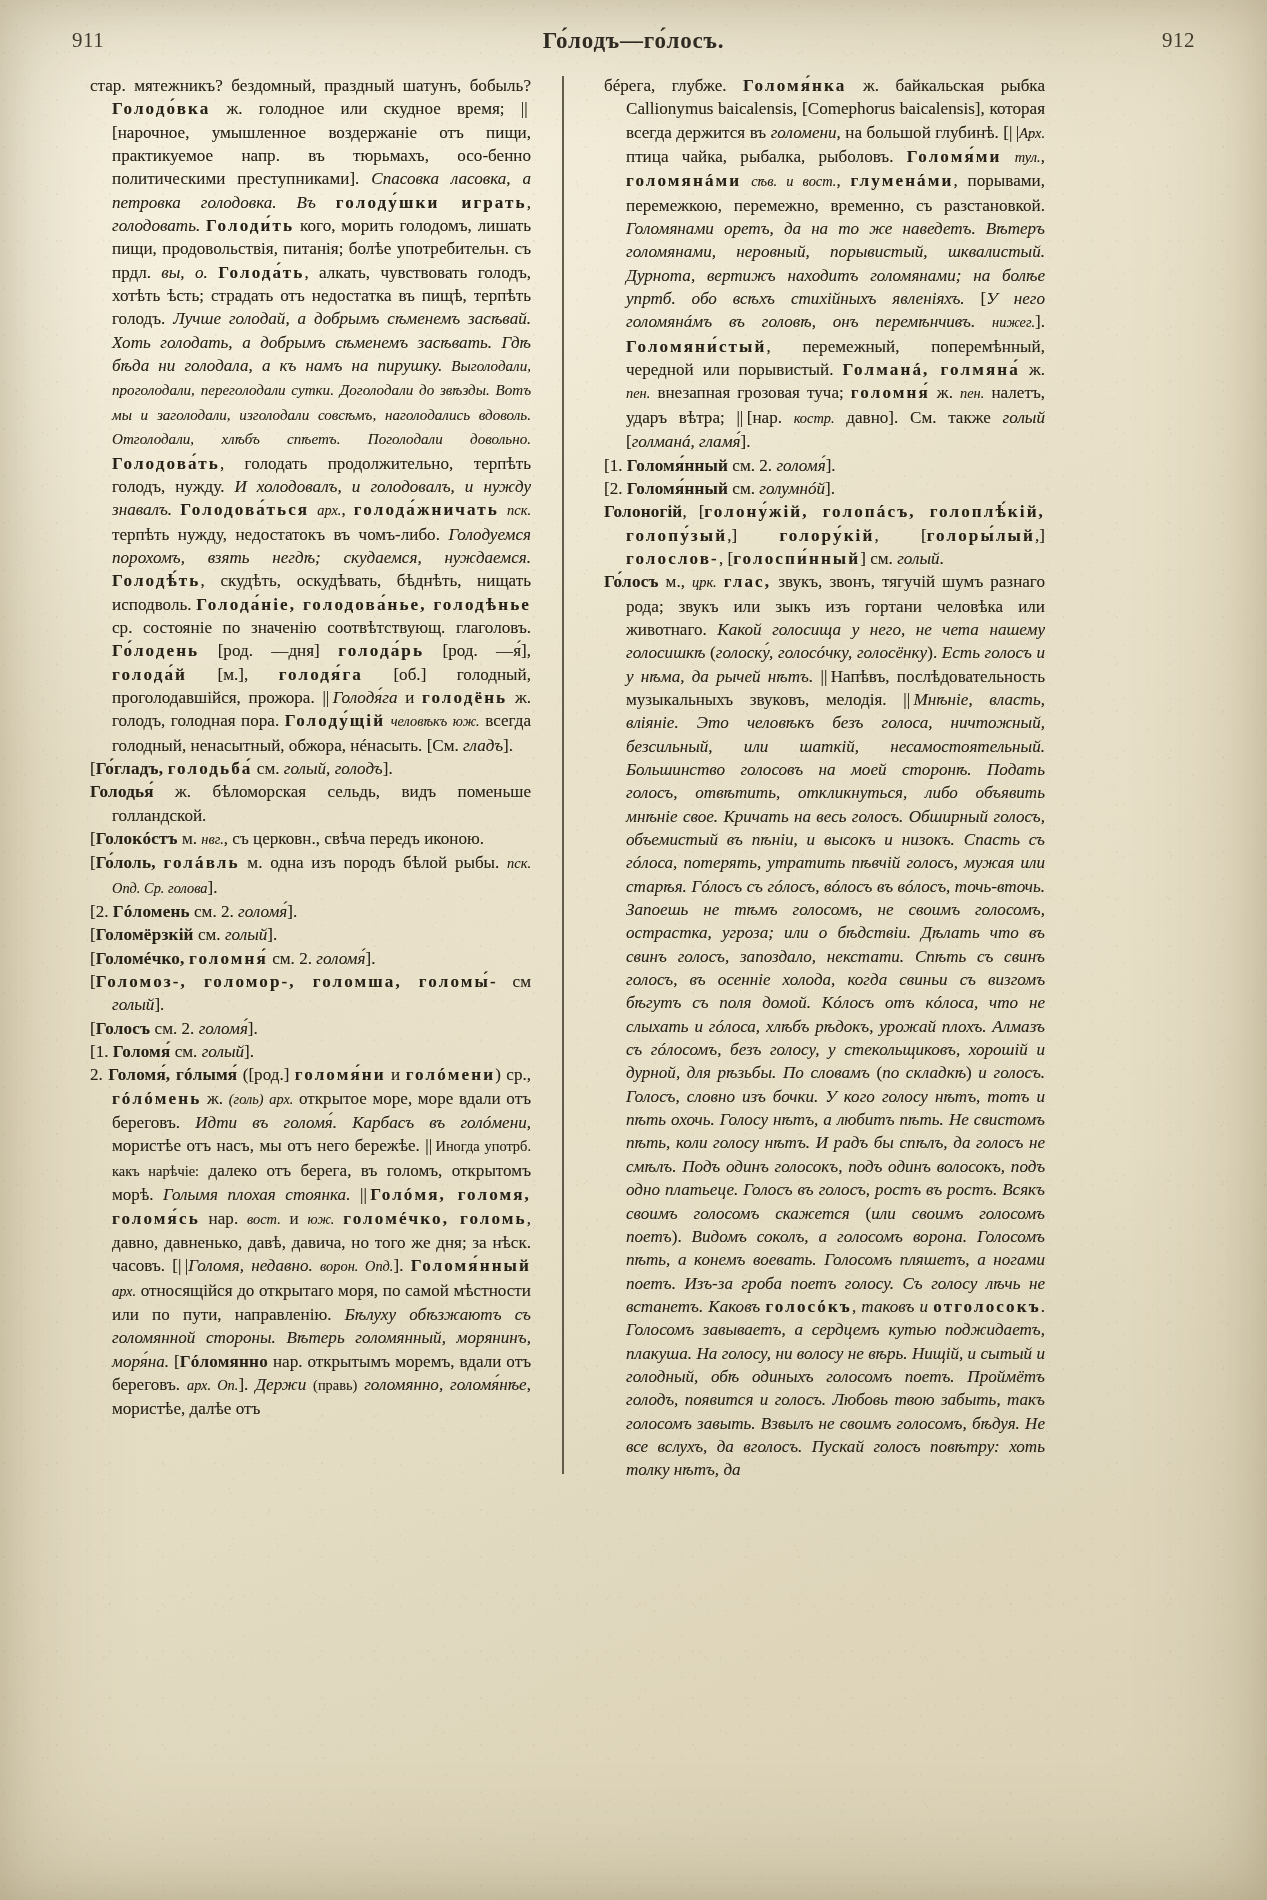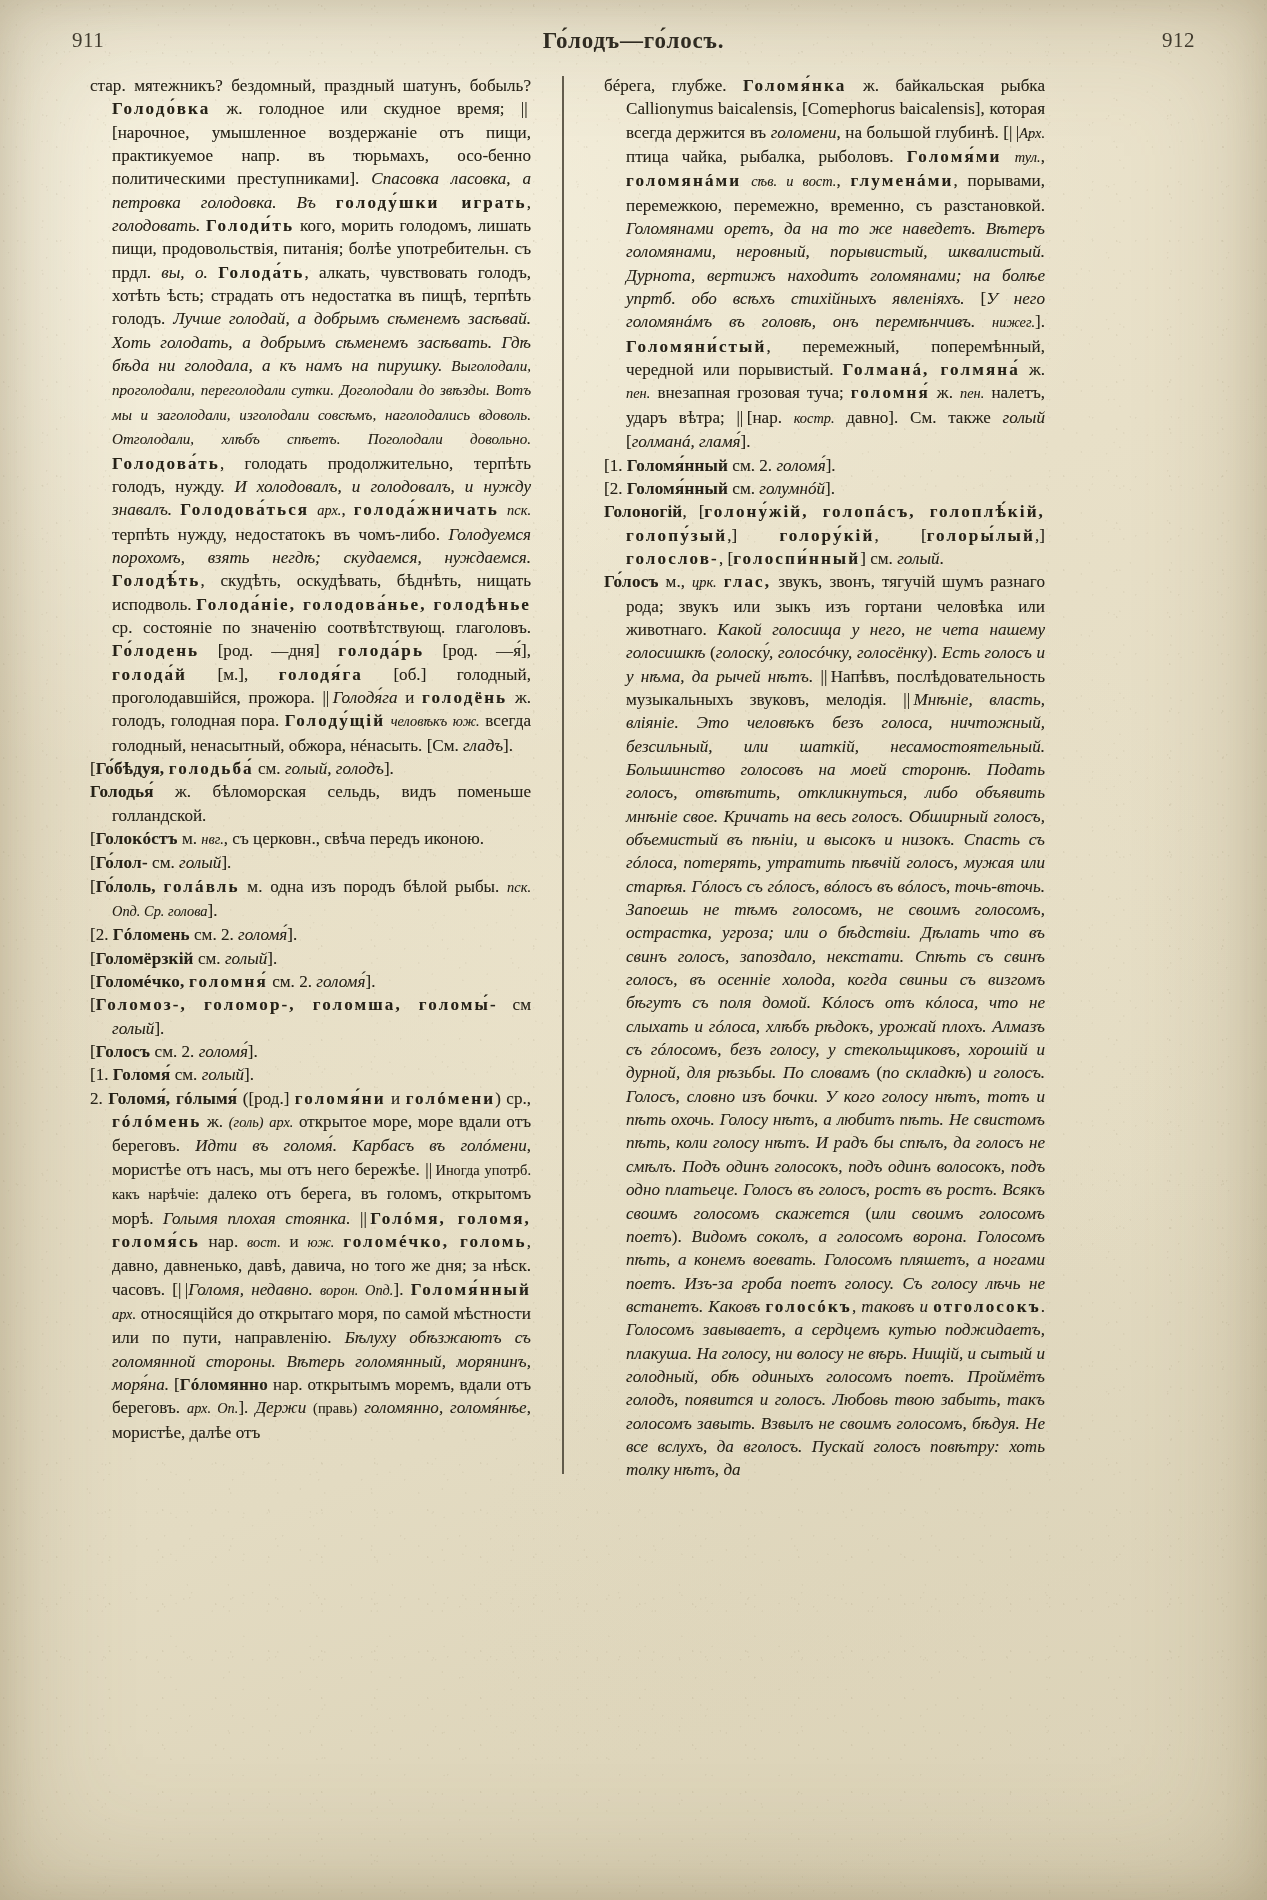--- a/index.html
+++ b/index.html
@@ -144,24 +144,23 @@
   <div class="running-head">
     <div class="folio left">911</div>
     <div class="head-title">Го́лодъ—го́лосъ.</div>
     <div class="folio right">912</div>
   </div>
 
   <div class="columns">
 
     <div class="col left" id="col-left">
         <p class="entry hang">стар. мятежникъ? бездомный, праздный шатунъ, бобыль? <b class="hw">Голодо́вка</b> ж. голодное или скудное время; || [нарочное, умышленное воздержаніе отъ пищи, практикуемое напр. въ тюрьмахъ, осо‑бенно политическими преступниками]. <i>Спасовка ласовка, а петровка голодовка. Въ</i> <b class="hw">голоду́шки играть</b>, <i>голодовать.</i> <b class="hw">Голоди́ть</b> кого, морить голодомъ, лишать пищи, продовольствія, питанія; болѣе употребительн. съ прдл. <i>вы, о.</i> <b class="hw">Голода́ть</b>, алкать, чувствовать голодъ, хотѣть ѣсть; страдать отъ недостатка въ пищѣ, терпѣть голодъ. <i>Лучше голодай, а добрымъ сѣменемъ засѣвай. Хоть голодать, а добрымъ сѣменемъ засѣвать. Гдѣ бѣда ни голодала, а къ намъ на пирушку.</i> <i class="provsm">Выголодали, проголодали, переголодали сутки. Доголодали до звѣзды. Вотъ мы и заголодали, изголодали совсѣмъ, наголодались вдоволь. Отголодали, хлѣбъ спѣетъ. Поголодали довольно.</i> <b class="hw">Голодова́ть</b>, голодать продолжительно, терпѣть голодъ, нужду. <i>И холодовалъ, и голодовалъ, и нужду знавалъ.</i> <b class="hw">Голодова́ться</b> <i class="sm">арх.</i>, <b class="hw">голода́жничать</b> <i class="sm">пск.</i> терпѣть нужду, недостатокъ въ чомъ-либо. <i>Голодуемся порохомъ, взять негдѣ; скудаемся, нуждаемся.</i> <b class="hw">Голодѣ́ть</b>, скудѣть, оскудѣвать, бѣднѣть, нищать исподволь. <b class="hw">Голода́ніе, голодова́нье, голодѣнье</b> ср. состояніе по значенію соотвѣтствующ. глаголовъ. <b class="hw">Го́лоде­нь</b> [род. —дня] <b class="hw">голода́рь</b> [род. —я́], <b class="hw">голода́й</b> [м.], <b class="hw">голодя́га</b> [об.] голодный, проголодавшійся, прожора. || <i>Голодя́га</i> и <b class="hw">голодёнь</b> ж. голодъ, голодная пора. <b class="hw">Голоду́щій</b> <i class="sm">человѣкъ</i> <i class="sm">юж.</i> всегда голодный, ненасытный, обжора, нéнасыть. [См. <i>гладъ</i>].</p>
-        <p class="entry hang">[<b class="hwt">Го́бѣдуя, </b><b class="hw">голодьба́</b> см. <i>голый, голодъ</i>].</p>
+        <p class="entry hang">[<b class="hwt">Го́гладъ, </b><b class="hw">голодьба́</b> см. <i>голый, голодъ</i>].</p>
         <p class="entry hang"><b class="hwt">Голодья́</b> ж. бѣломорская сельдь, видъ поменьше голландской.</p>
         <p class="entry hang">[<b class="hwt">Голокóстъ</b> м. <i class="sm">нвг.</i>, съ церковн., свѣча передъ иконою.</p>
-        <p class="entry hang">[<b class="hwt">Го́лол-</b> см. <i>голый</i>].</p>
         <p class="entry hang">[<b class="hwt">Го́лоль, </b><b class="hw">голáвль</b> м. одна изъ породъ бѣлой рыбы. <i class="sm">пск. Опд. Ср. голова</i>].</p>
         <p class="entry hang">[2. <b class="hwt">Гóломень</b> см. 2. <i>голомя́</i>].</p>
         <p class="entry hang">[<b class="hwt">Голомёрзкій</b> см. <i>голый</i>].</p>
         <p class="entry hang">[<b class="hwt">Голомéчко, </b><b class="hw">голомня́</b> см. 2. <i>голомя́</i>].</p>
         <p class="entry hang">[<b class="hw">Голомоз-, голомор-, голомша, голомы́-</b> см <i>голый</i>].</p>
         <p class="entry hang">[<b class="hwt">Голосъ</b> см. 2. <i>голомя́</i>].</p>
         <p class="entry hang">[1. <b class="hwt">Голомя́</b> см. <i>голый</i>].</p>
         <p class="entry hang">2. <b class="hwt">Голомя́, гóлымя́</b> ([род.] <b class="hw">голомя́ни</b> и <b class="hw">голóмени</b>) ср., <b class="hw">гóлóмень</b> ж. <i class="sm">(голь)</i> <i class="sm">арх.</i> открытое море, море вдали отъ береговъ. <i>Идти въ голомя́. Карбасъ въ голóмени</i>, мористѣе отъ насъ, мы отъ него бережѣе. || <span class="sm">Иногда употрб. какъ нарѣчіе:</span> далеко отъ берега, въ голомъ, открытомъ морѣ. <i>Голымя плохая стоянка.</i> || <b class="hw">Голóмя, голомя, голомя́сь</b> нар. <i class="sm">вост.</i> и <i class="sm">юж.</i> <b class="hw">голомéчко, голомь</b>, давно, давненько, давѣ, давича, но того же дня; за нѣск. часовъ. [| |<i>Голомя, недавно.</i> <i class="sm">ворон. Опд.</i>]. <b class="hw">Голомя́нный</b> <i class="sm">арх.</i> относящійся до открытаго моря, по самой мѣстности или по пути, направленію. <i>Бѣлуху обѣзжаютъ съ голомянной стороны. Вѣтерь голомянный, морянинъ, моря́на.</i> [<b class="hwt">Гóломянно</b> нар. открытымъ моремъ, вдали отъ береговъ. <i class="sm">арх. Оп.</i>]. <i>Держи</i> <span class="sm">(правь)</span> <i>голомянно, голомя́нѣе</i>, мористѣе, далѣе отъ</p>
       </div>
 

